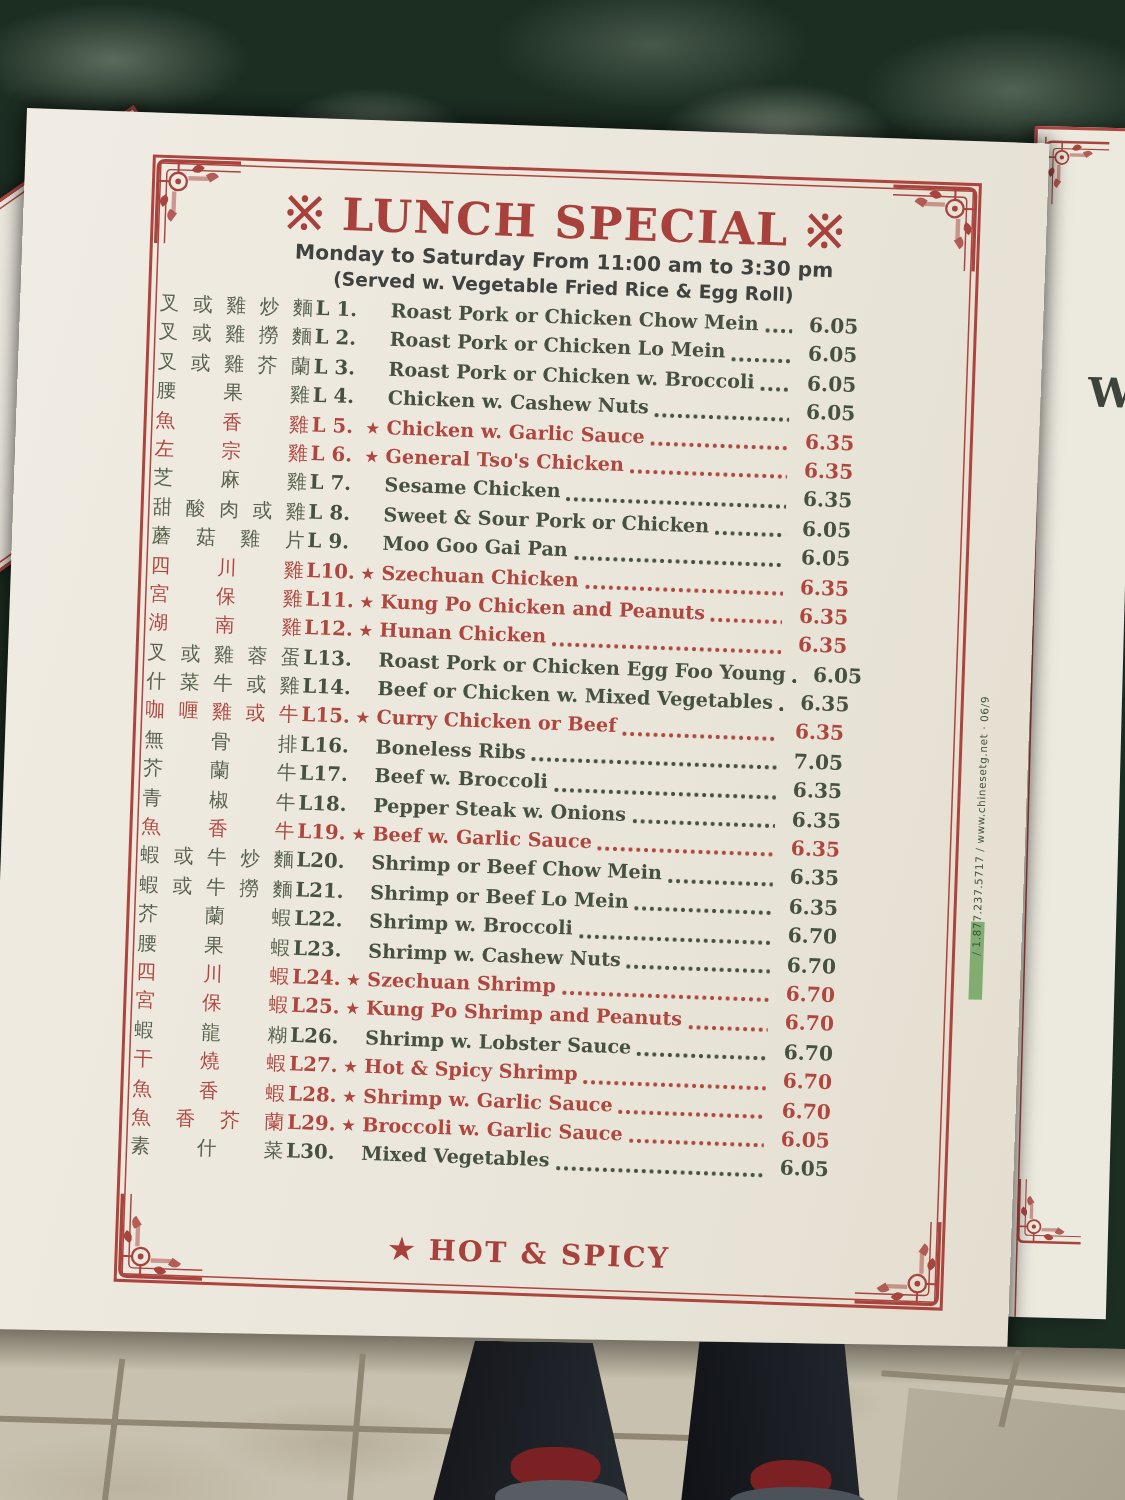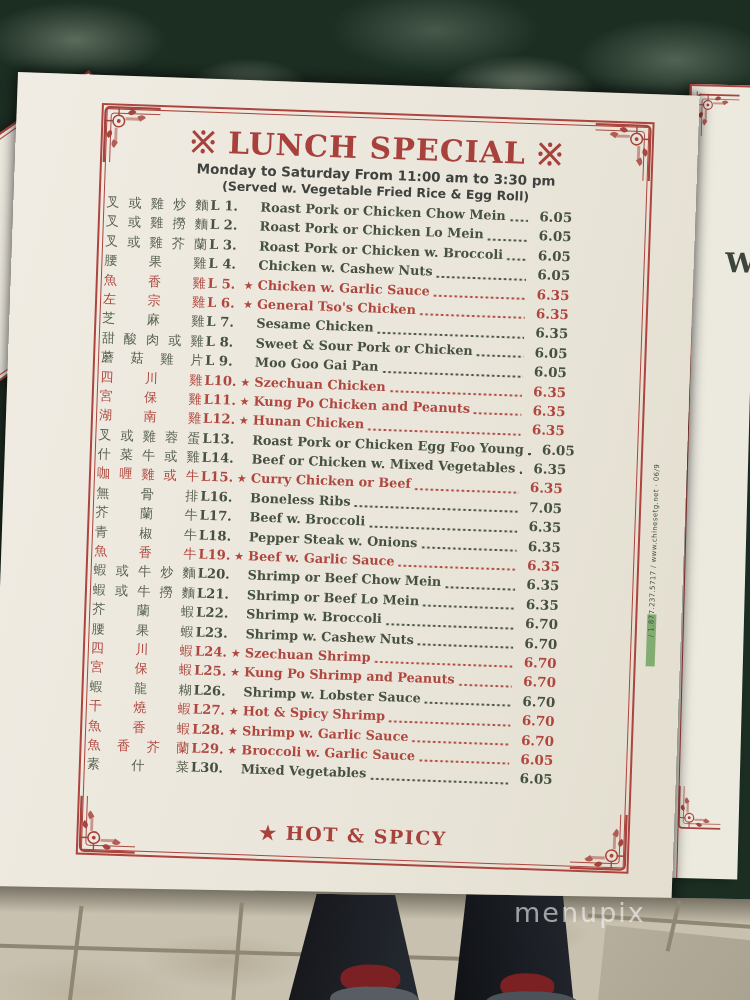--- a/index.html
+++ b/index.html
@@ -617,14 +617,13 @@
     <div class="grout gh1"></div>
     <div class="grout gh2"></div>
     <div class="leg leg1"></div>
     <div class="leg leg2"></div>
     <div class="red-sock rs1"></div>
     <div class="red-sock rs2"></div>
     <div class="shoe sh1"></div>
     <div class="shoe sh2"></div>
   </div>
 
-  <div class="watermark">menupix</div>
 </div>
 
 </body></html>

